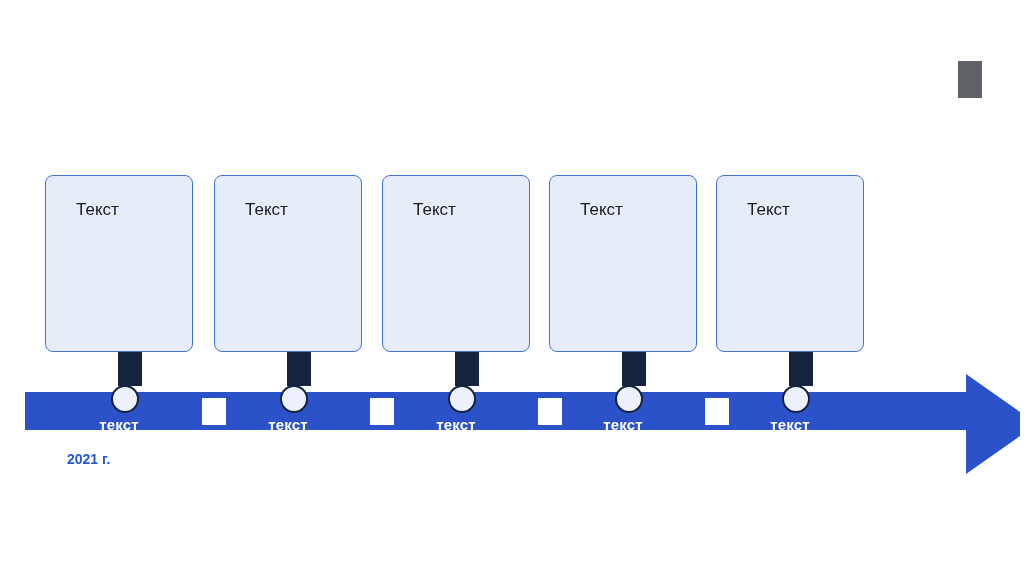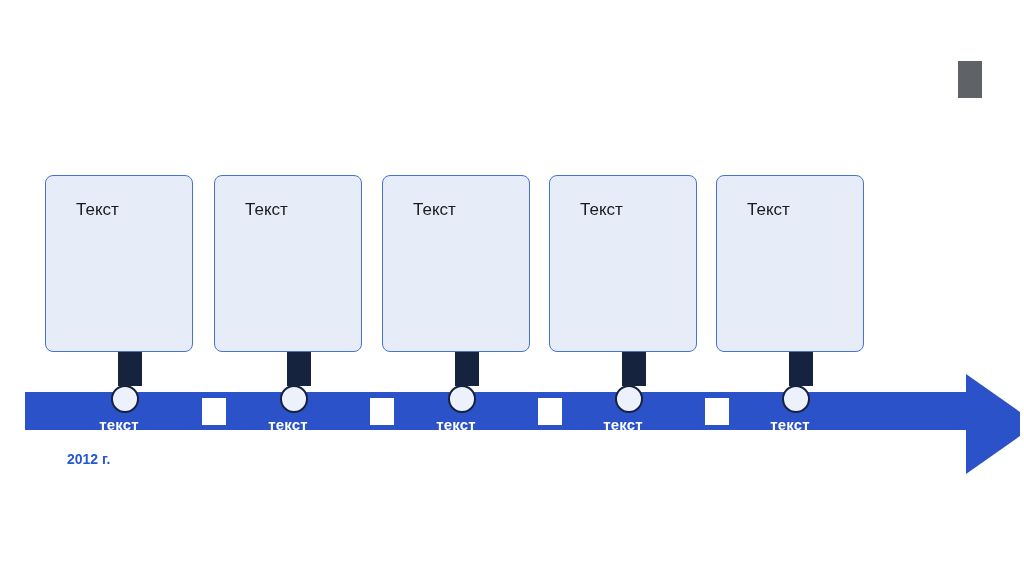--- a/index.html
+++ b/index.html
@@ -158,15 +158,15 @@
   <span class="segment-label x2">текст</span>
   <span class="segment-label x3">текст</span>
   <span class="segment-label x4">текст</span>
   <span class="segment-label x5">текст</span>
 
   <span class="segment-divider d1"></span>
   <span class="segment-divider d2"></span>
   <span class="segment-divider d3"></span>
   <span class="segment-divider d4"></span>
 
-  <span class="year-label">2012 г.</span>
+  <span class="year-label">2021 г.</span>
 
 </div>
 
 </body></html>

